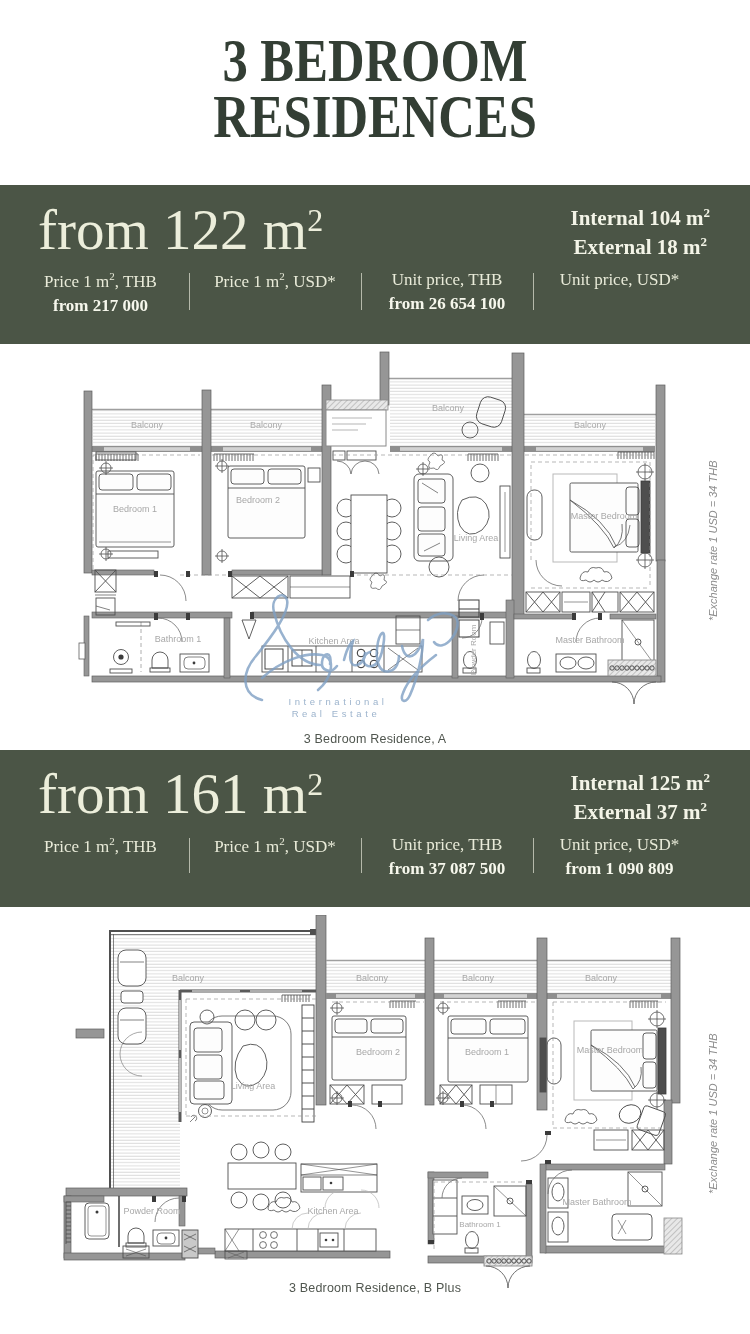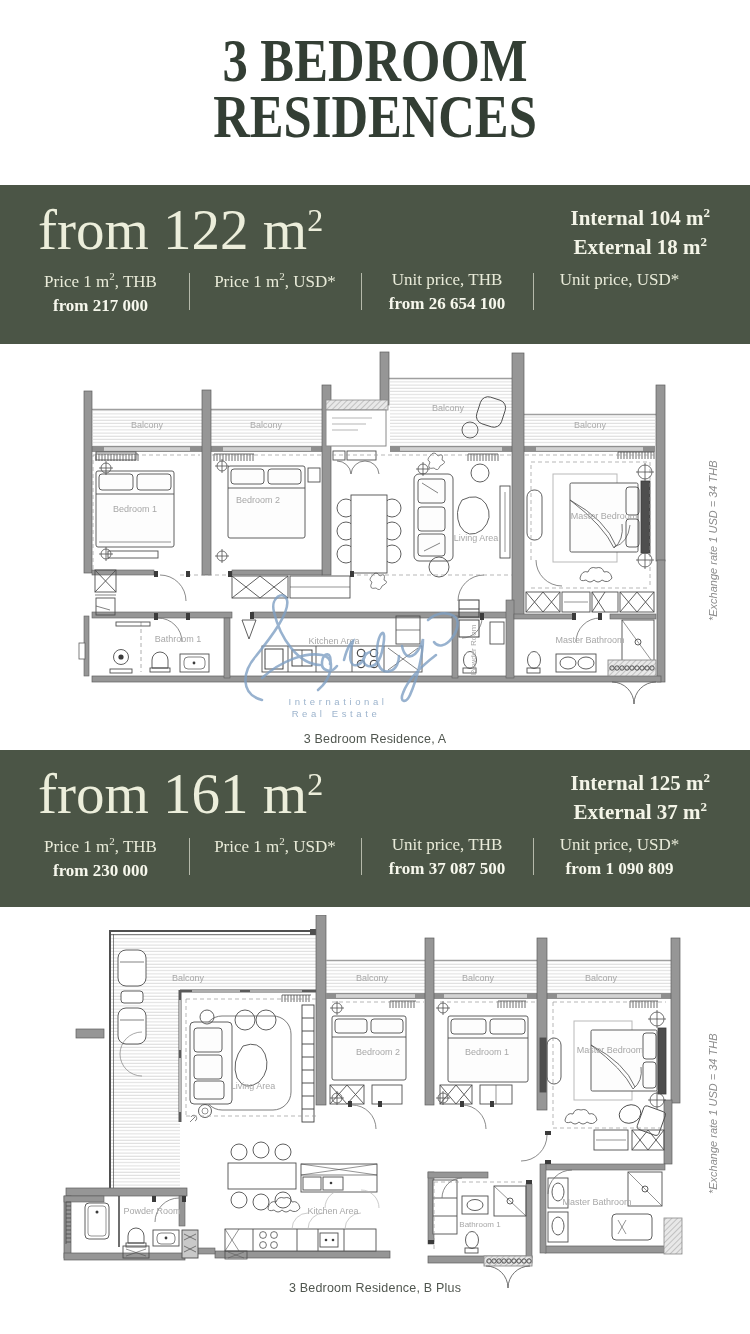--- a/index.html
+++ b/index.html
@@ -552,21 +552,20 @@
 <div class="band" style="top:750px;height:157px;"></div>
 
 <div class="bigarea" style="top:761px;text-align:center;">from 161 m<sup>2</sup></div>
 
 <div class="intext" style="top:766px;">Internal 125 m<sup style="font-size:13px;">2</sup><br>External 37 m<sup style="font-size:13px;">2</sup></div>
 
 <div class="cols" style="top:835px;">
 
   <div class="col" style="width:177px;">
       <div class="lbl">Price 1 m<sup style="font-size:11px;">2</sup>, THB</div>
-      <div class="val">from 230 000</div>
     </div>
 
   <div class="col" style="width:172px;">
       <div class="lbl">Price 1 m<sup style="font-size:11px;">2</sup>, USD*</div>
     </div>
 
   <div class="col" style="width:172px;">
       <div class="lbl">Unit price, THB</div>
       <div class="val">from 37 087 500</div>
     </div>

